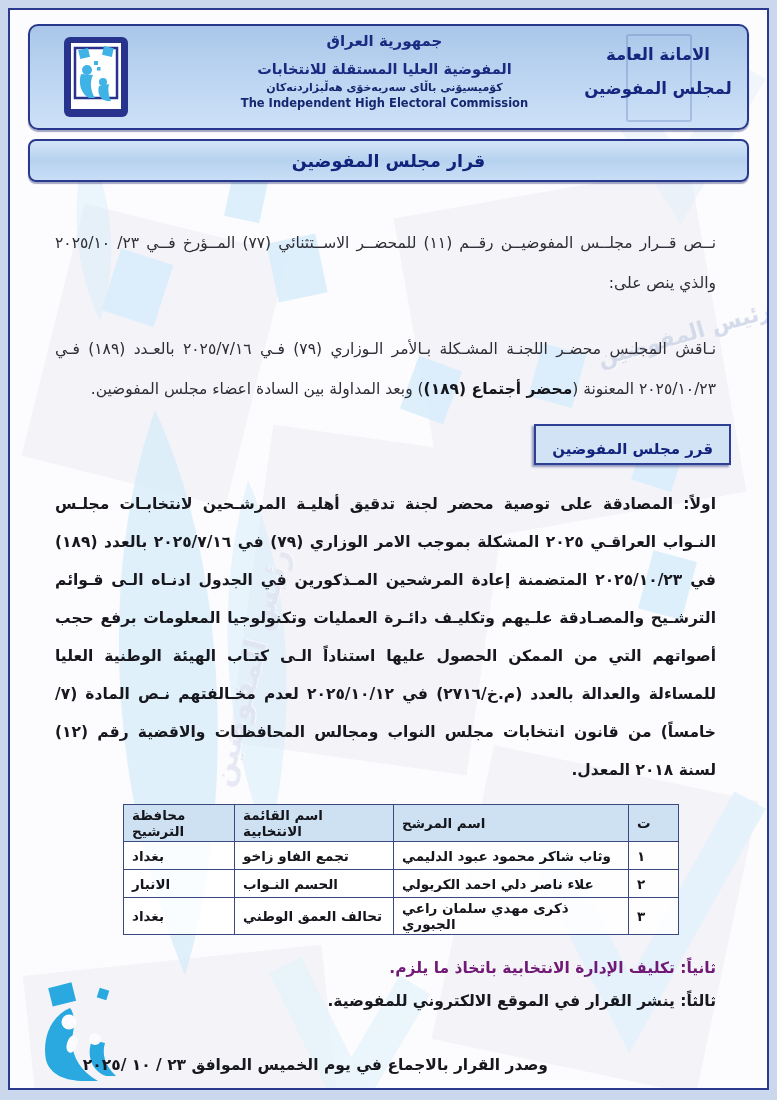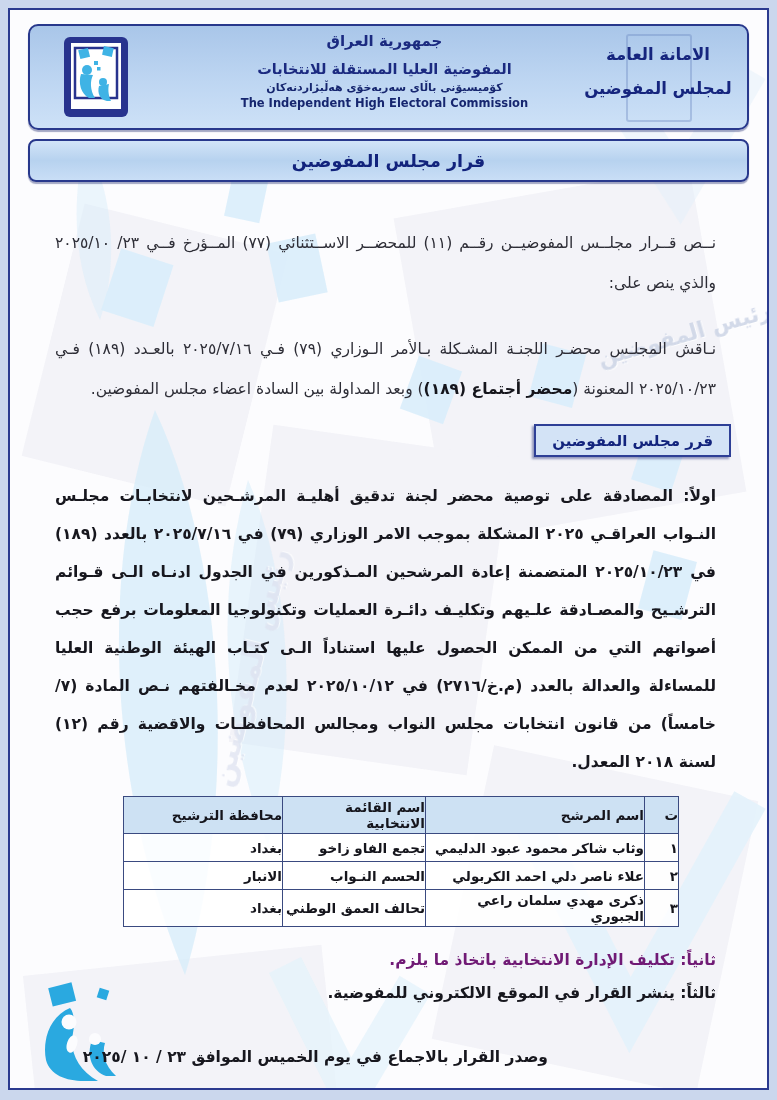--- a/index.html
+++ b/index.html
@@ -56,34 +56,34 @@
     color:#12237c;font-size:17.5px;font-weight:bold;
   }
 
   
   .doc-body{padding:26px 36px 0 30px;color:#2d2d36;}
   p{margin:15px;}
   .p-intro{font-size:15.5px;line-height:40px;text-align:justify;}
   .p-disc{margin-top:26px;font-size:15.5px;line-height:40px;text-align:justify;}
   .p-disc b{color:#15151c;}
   .badge{
-    width:fit-content;margin-top:4px;padding:6px 16px 5px;
+    width:fit-content;margin-top:4px;padding:14px 16px 5px;
     border:2px solid #2e3f96;background:#d3e3f6;
     box-shadow:-2px 2px 2px rgba(50,60,130,.5);
     color:#13247d;font-size:15px;font-weight:bold;
   }
   .p-first{margin-top:20px;font-size:15.5px;font-weight:bold;color:#17171e;
     line-height:38px;text-align:justify;}
 
   table.cand{
     border-collapse:collapse;margin:12px 52px 0 0;width:556px;
     font-size:13.5px;font-weight:bold;color:#15151c;
   }
   table.cand th,table.cand td{
-    border:1.5px solid #3a4a80;text-align:right;padding:2px 0;height:23px;
+    border:1.5px solid #3a4a80;text-align:left;padding:2px 8px;height:23px;
   }
   table.cand th{background:#cde1f3;}
   table.cand td{background:rgba(255,255,255,.85);}
   .col-no{width:33px;}
   .col-cand{width:218px;}
   .col-list{width:142px;}
 
   .p-second{margin-top:24px;font-size:15.5px;font-weight:bold;color:#701a75;}
   .p-third{margin-top:13px;font-size:15.5px;font-weight:bold;color:#17171e;}
   .p-closing{margin-top:46px;padding-right:168px;font-size:15.5px;font-weight:bold;color:#17171e;}

